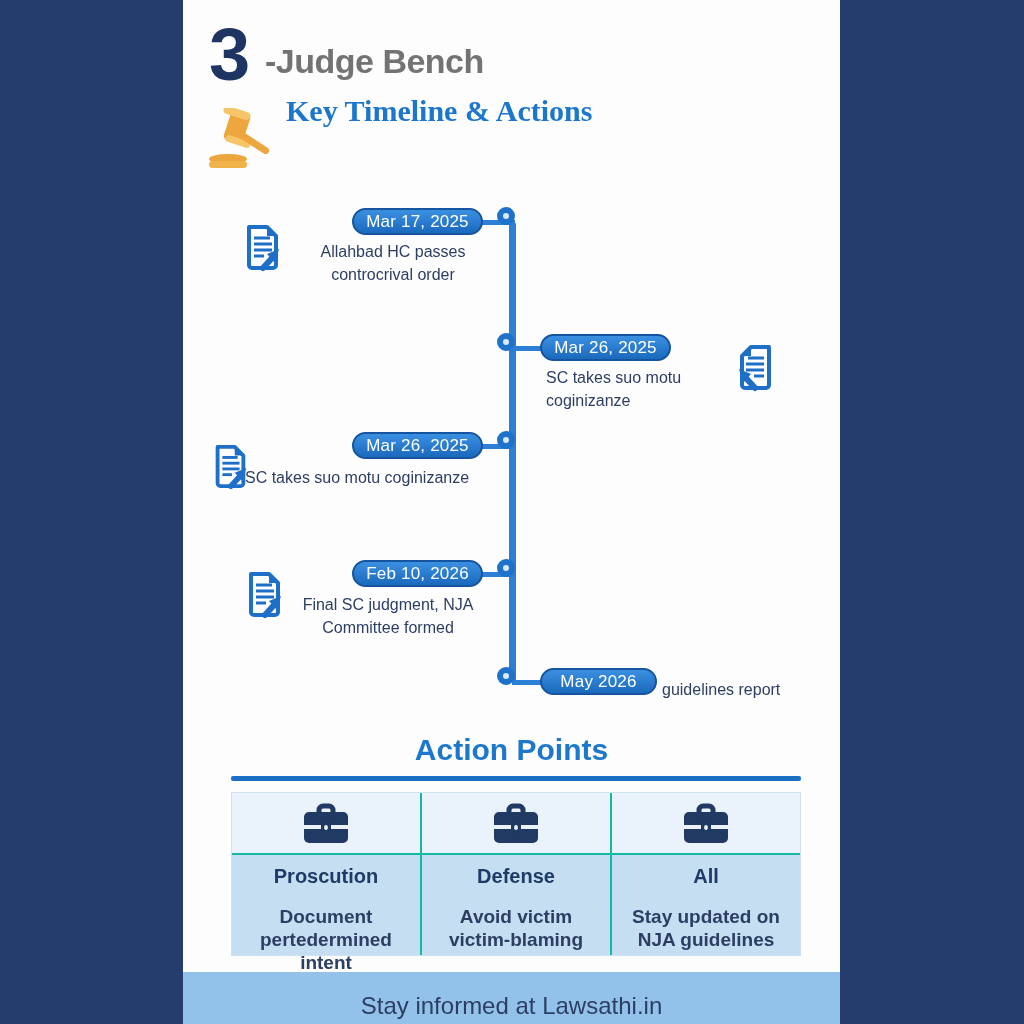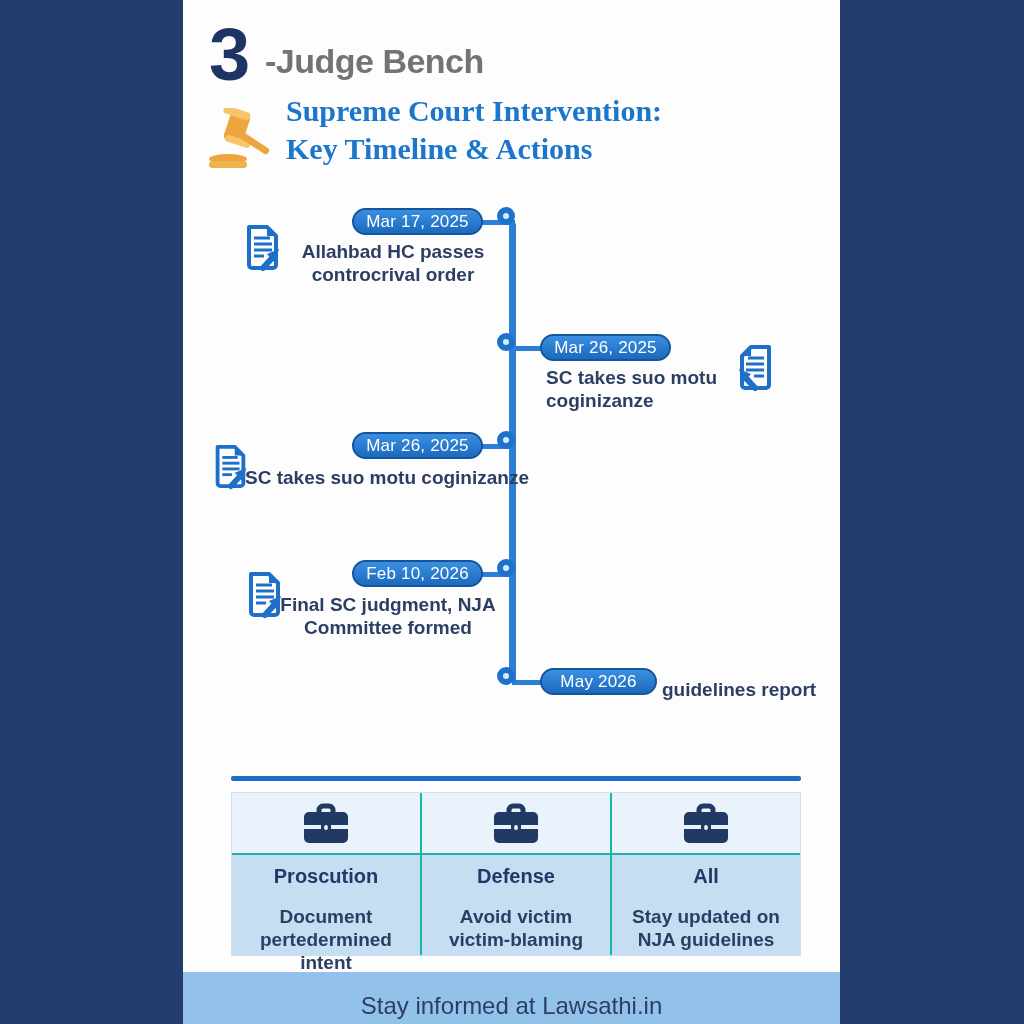--- a/index.html
+++ b/index.html
@@ -44,21 +44,21 @@
   }
   .tl-pill {
     position:absolute; height:27px; border-radius:14px;
     background:linear-gradient(180deg,#3b8fe0 0%,#1a6abe 100%);
     border:2px solid #15549f;
     color:#ffffff; font-size:17px; font-weight:normal;
     display:flex; align-items:center; justify-content:center;
     z-index:2; letter-spacing:0.2px;
   }
   .tl-label {
-    position:absolute; font-size:19px; font-weight:bold; color:#2d3e63;
+    position:absolute; font-size:16px; font-weight:normal; color:#2d3e63;
     line-height:23px;
   }
   .doc-icon { position:absolute; }
   .doc-icon.mirror svg { transform:scaleX(-1); }
   
   .ap-title {
     position:absolute; left:0; top:733px; width:657px; text-align:center;
     font-size:30px; font-weight:bold; color:#1c77cd;
   }
   .ap-rule {
@@ -126,21 +126,20 @@
       <rect x="26" y="3" width="20" height="32" rx="5" fill="#eda63e" transform="rotate(18 36 19)"></rect>
       <rect x="22" y="1" width="28" height="8" rx="4" fill="#f6c469" transform="rotate(18 36 5)"></rect>
       <rect x="24" y="30" width="26" height="7" rx="3.5" fill="#f6c469" transform="rotate(18 37 33)"></rect>
       <rect x="40" y="27" width="32" height="7" rx="3.5" fill="#eda63e" transform="rotate(33 46 30)"></rect>
       <ellipse cx="27" cy="51" rx="19" ry="5" fill="#eda63e"></ellipse>
       <rect x="8" y="53" width="38" height="7" rx="3.5" fill="#f0b34a"></rect>
     </svg>
   </div>
 
   <div class="subtitle">
-    <div>Supreme Court Intervention:</div>
     <div>Key Timeline &amp; Actions</div>
   </div>
 
   <div class="tl-line"></div>
 
   <div class="tl-connector" style="left:298px; width:34px; top:220px;"></div>
   <div class="tl-node" style="top:207px;"></div>
   <div class="tl-pill" style="left:169px; top:208px; width:131px;">Mar 17, 2025</div>
   <div class="tl-label" style="left:100px; top:240px; width:220px; text-align:center;">Allahbad HC passes controcrival order</div>
   <div class="doc-icon" style="left:57px; top:224px;">
@@ -177,20 +176,21 @@
     <svg width="44" height="48" viewBox="0 0 44 48">
         <use href="#doc-arrow"></use>
       </svg>
   </div>
 
   <div class="tl-connector" style="left:329px; width:30px; top:680px;"></div>
   <div class="tl-node" style="top:667px;"></div>
   <div class="tl-pill" style="left:357px; top:668px; width:117px;">May 2026</div>
   <div class="tl-label" style="left:479px; top:678px; white-space:nowrap;">guidelines report</div>
 
+  <div class="ap-title">Action Points</div>
   <div class="ap-rule"></div>
 
   <div class="ap-table">
     <div class="ap-icon-cell">
       <svg width="48" height="42" viewBox="0 0 48 42">
           <use href="#briefcase"></use>
         </svg>
     </div>
     <div class="ap-icon-cell">
       <svg width="48" height="42" viewBox="0 0 48 42">

